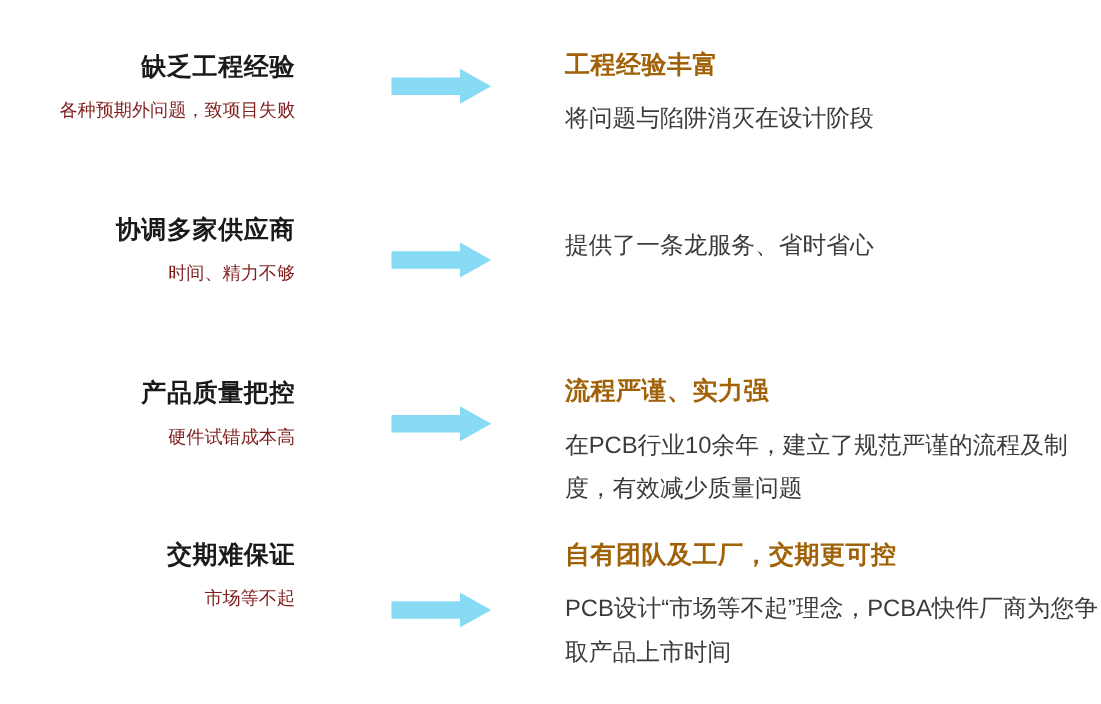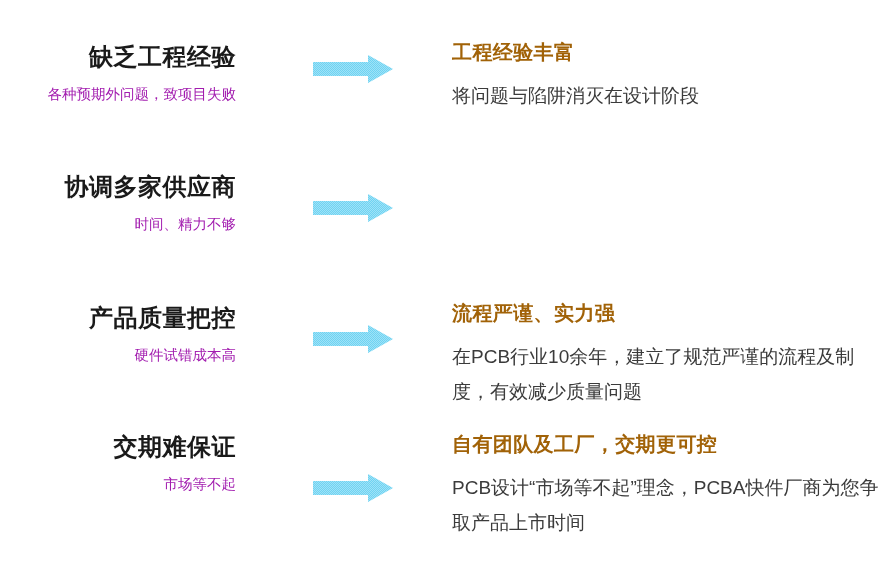--- a/index.html
+++ b/index.html
@@ -30,32 +30,32 @@
   }
 
   
   .col-left {
     position: absolute;
     left: 0;
     width: 236px;
     text-align: right;
   }
   .col-left .head {
-    font-size: 24px;
+    font-size: 20px;
     font-weight: bold;
     color: #1a1a1a;
     letter-spacing: 0.5px;
     line-height: 1.25;
     white-space: nowrap;
   }
   .col-left .sub {
     margin-top: 12px;
     font-size: 14.5px;
     font-weight: normal;
-    color: #a21caf;
+    color: #7f1d1d;
     line-height: 1.5;
     white-space: nowrap;
   }
 
   
   .arrow-cell {
     position: absolute;
     left: 313px;
     width: 80px;
     height: 28px;
@@ -127,20 +127,21 @@
             <rect width="2" height="2" fill="#9fe2f7"></rect>
             <rect width="1" height="1" fill="#6fd3f2"></rect>
             <rect x="1" y="1" width="1" height="1" fill="#6fd3f2"></rect>
           </pattern>
         </defs>
         <path d="M0,7 L55,7 L55,0 L80,14 L55,28 L55,21 L0,21 Z" fill="url(#dith2)"></path>
       </svg>
     </div>
 
     <div class="col-right" style="top:-4px;">
+      <div class="sub">提供了一条龙服务、省时省心</div>
     </div>
   </div>
 
   <div class="row" style="top:303px;">
     <div class="col-left" style="top:0;text-align:right;">
       <div class="head">产品质量把控</div>
       <div class="sub">硬件试错成本高</div>
     </div>
 
     <div class="arrow-cell" style="top:22px;">

